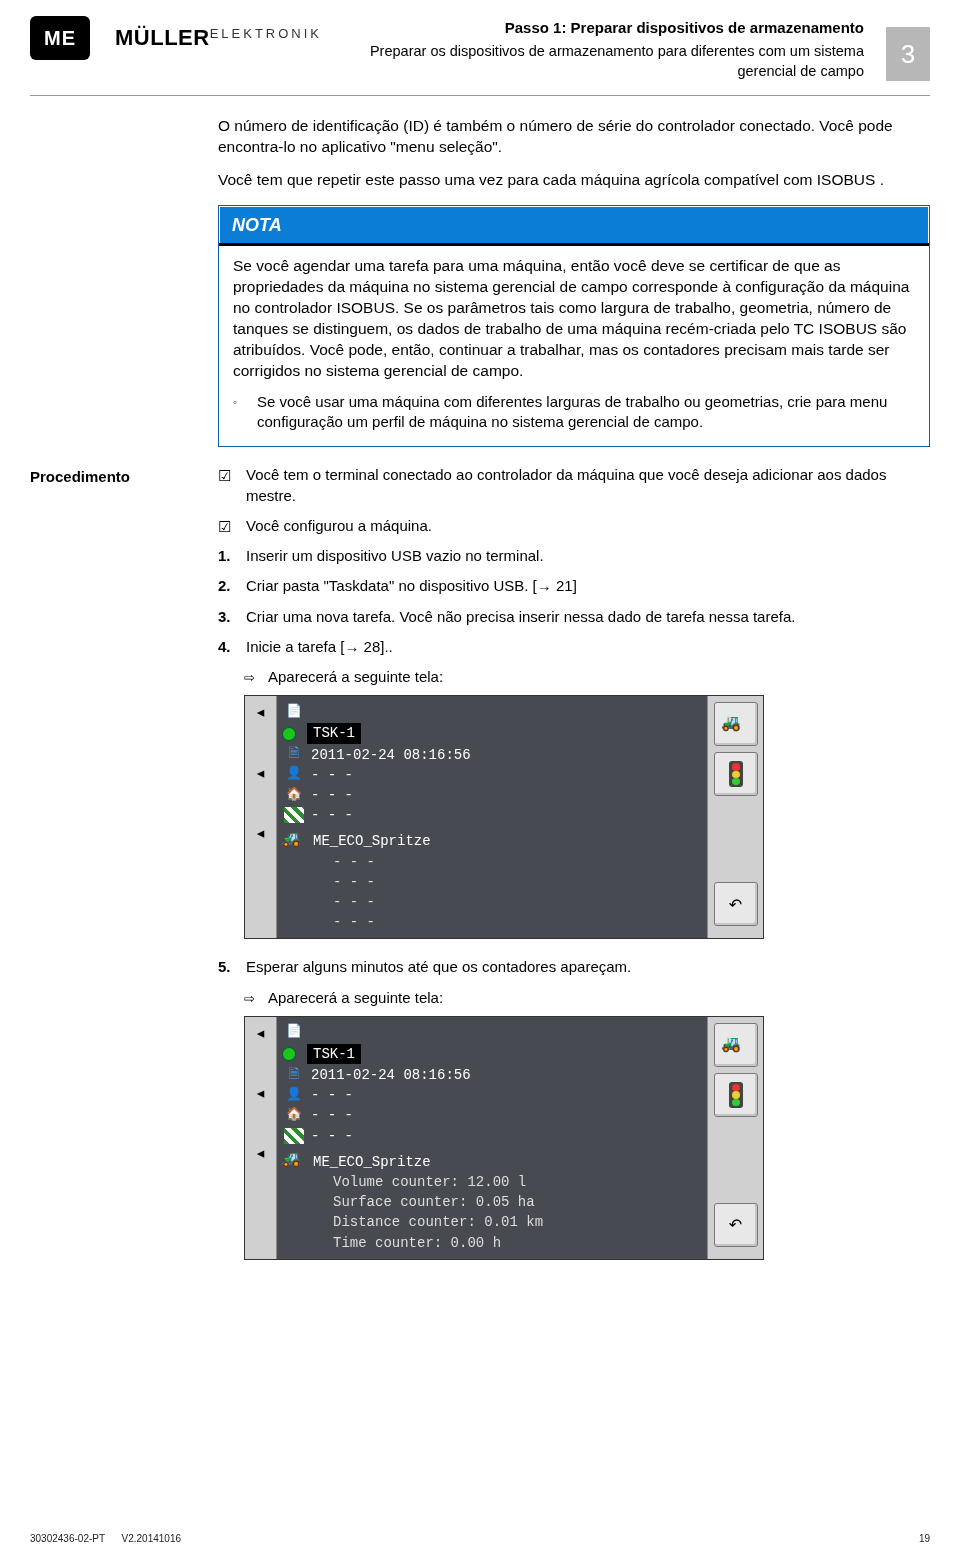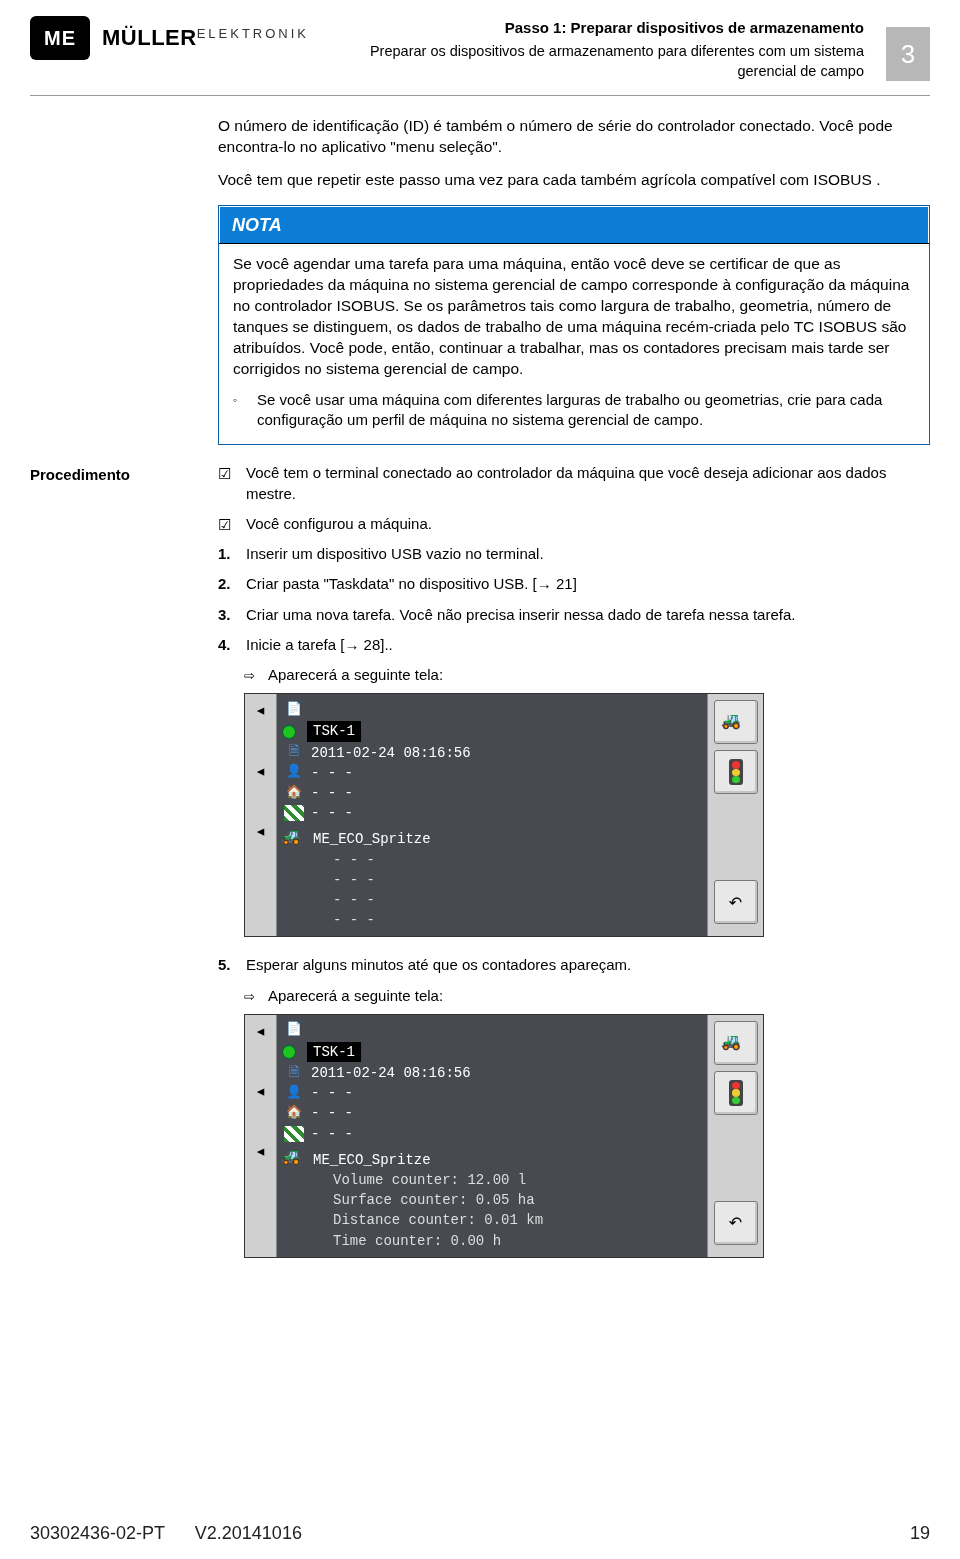--- a/index.html
+++ b/index.html
@@ -21,21 +21,21 @@
   
   .header {
     display: flex;
     align-items: flex-start;
     gap: 14px;
     margin-bottom: 14px;
   }
   .logo {
     display: flex;
     align-items: center;
-    gap: 12px;
+    gap: 25px;
   }
   .logo-badge {
     width: 60px; height: 44px;
     background: #000;
     border-radius: 6px;
     color: #fff;
     font-weight: 800;
     font-size: 20px;
     display: flex;
     align-items: center;
@@ -103,21 +103,21 @@
     color: #fff;
     font-weight: 700;
     font-style: italic;
     padding: 6px 12px;
     font-size: 18px;
     border: 1px solid #fff;
     border-width: 1px 1px 0 1px;
   }
   .note-body {
     padding: 10px 14px 14px 14px;
-    border-top: 1px solid #000000;
+    border-top: 3px solid #000000;
   }
   .note-body p { margin: 0 0 10px 0; font-size: 15.5px; }
   .note-body .diamond {
     display: flex;
     gap: 10px;
   }
   .diamond-glyph {
     flex: 0 0 14px;
     padding-top: 2px;
     font-size: 12px;
@@ -257,21 +257,21 @@
   }
   .tractor-ico::before{
     content:"🚜"; font-size:16px; position:absolute; left:-2px; top:-4px;
   }
   
   .footer {
     position: absolute;
     left: 30px; right: 30px; bottom: 14px;
     display: flex;
     justify-content: space-between;
-    font-size: 18px;
+    font-size: 10px;
     color: #222;
     align-items: flex-end;
   }
 </style>
 </head>
 <body>
 <div class="page">
 
 <div class="header">
   <div class="logo">
@@ -288,29 +288,29 @@
     </div>
     <div class="chapter-box">3</div>
   </div>
 </div>
 <hr class="header-rule">
 
 <div class="body-row">
   <div class="left-col"></div>
   <div class="main-col">
     <p class="para">O número de identificação (ID) é também o número de série do controlador conectado. Você pode encontra-lo no aplicativo "menu seleção".</p>
-    <p class="para">Você tem que repetir este passo uma vez para cada também agrícola compatível com ISOBUS .</p>
+    <p class="para">Você tem que repetir este passo uma vez para cada máquina agrícola compatível com ISOBUS .</p>
 
     <div class="note">
       <div class="note-head">NOTA</div>
       <div class="note-body">
         <p>Se você agendar uma tarefa para uma máquina, então você deve se certificar de que as propriedades da máquina no sistema gerencial de campo corresponde à configuração da máquina no controlador ISOBUS. Se os parâmetros tais como largura de trabalho, geometria, número de tanques se distinguem, os dados de trabalho de uma máquina recém-criada pelo TC ISOBUS são atribuídos. Você pode, então, continuar a trabalhar, mas os contadores precisam mais tarde ser corrigidos no sistema gerencial de campo.</p>
         <div class="diamond">
           <div class="diamond-glyph">◦</div>
-          <div>Se você usar uma máquina com diferentes larguras de trabalho ou geometrias, crie para cada configuração um perfil de máquina no sistema gerencial de campo.</div>
+          <div>Se você usar uma máquina com diferentes larguras de trabalho ou geometrias, crie para menu configuração um perfil de máquina no sistema gerencial de campo.</div>
         </div>
       </div>
     </div>
   </div>
 </div>
 
 <div class="body-row">
   <div class="left-col">Procedimento</div>
   <div class="main-col">
 

